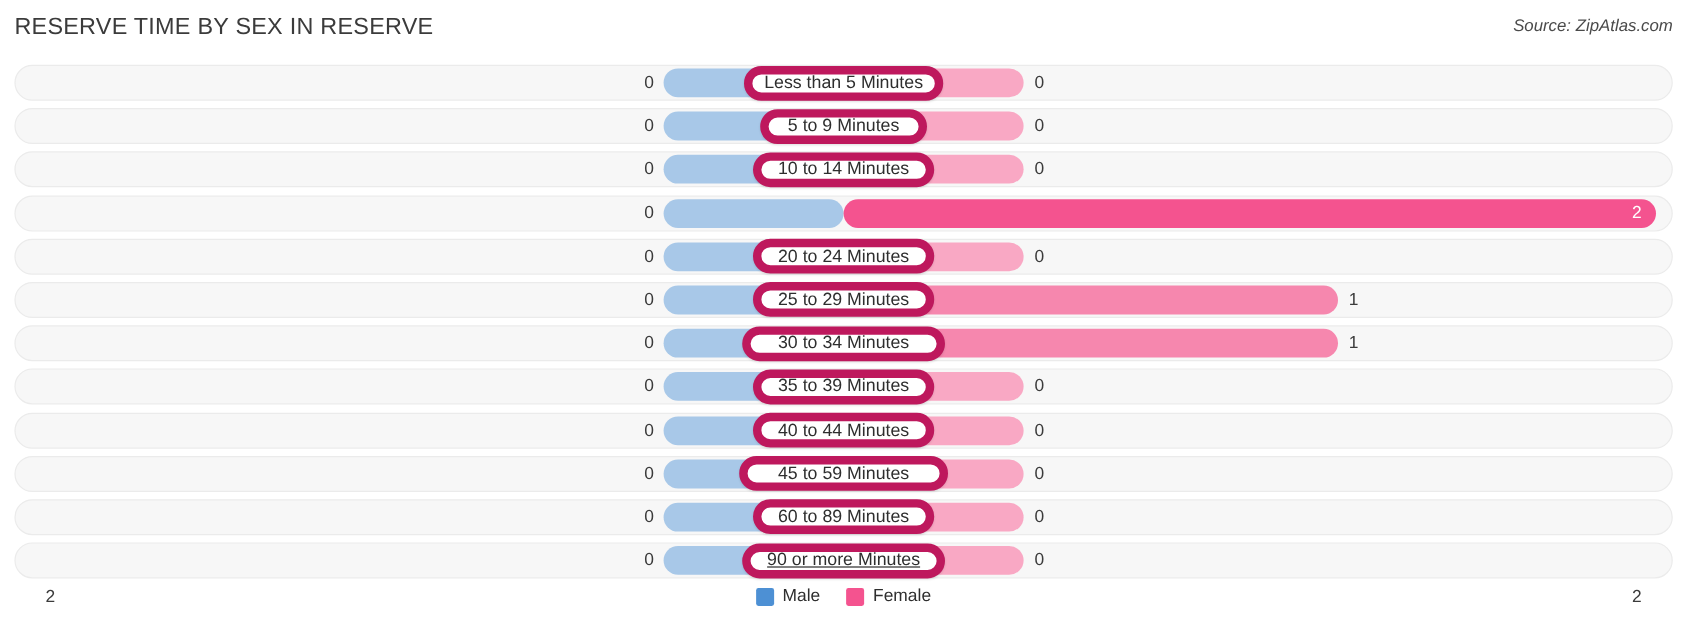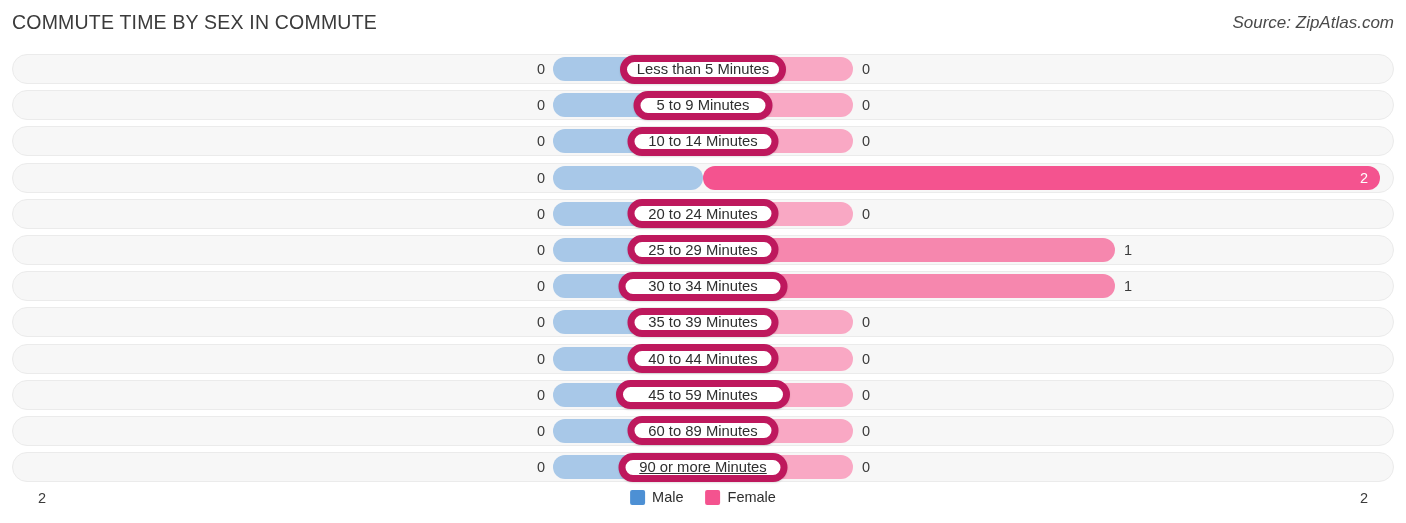--- a/index.html
+++ b/index.html
@@ -15,21 +15,21 @@
 
   
   .header { position: absolute; left: 0; top: 0; width: 1406px; height: 46px; }
   .chart-title {
     position: absolute; left: 12px; top: 11px;
     font-size: 19.5px; font-weight: 400; color: #3b3b3b;
     letter-spacing: .2px; white-space: nowrap;
   }
   .source-note {
     position: absolute; right: 12px; top: 13px;
-    font-size: 17px; font-style: italic; color: #4a4a4a;
+    font-size: 14px; font-style: italic; color: #4a4a4a;
     white-space: nowrap;
   }
 
   
   .rows { position: absolute; left: 0; top: 51px; width: 1406px; }
 
   .row { position: relative; height: 36.2px; width: 1406px; }
 
   
   .track {
@@ -95,21 +95,21 @@
   .legend-item { display: flex; align-items: center; gap: 7px; }
   .swatch { width: 15px; height: 15px; border-radius: 2px; display: block; }
   .legend-label { font-size: 14.5px; color: #2e2e2e; white-space: nowrap; }
 </style>
 </head>
 <body>
 
 <div class="page">
 
   <div class="header">
-    <div class="chart-title">COMMUTE TIME BY SEX IN COMMUTE</div>
+    <div class="chart-title">RESERVE TIME BY SEX IN RESERVE</div>
     <div class="source-note">Source: ZipAtlas.com</div>
   </div>
 
   <div class="rows" id="rows-container">
       <div class="row">
         <div class="track"></div>
         <div class="bar bar-male" style="left: 553px; width: 150px;"></div>
         <div class="bar bar-female-zero" style="left: 703px; width: 150px;"></div>
         <div class="val val-male" style="left: 507px; width: 38px;">0</div>
         <div class="val val-female" style="left: 862px; width: 40px;">0</div>

